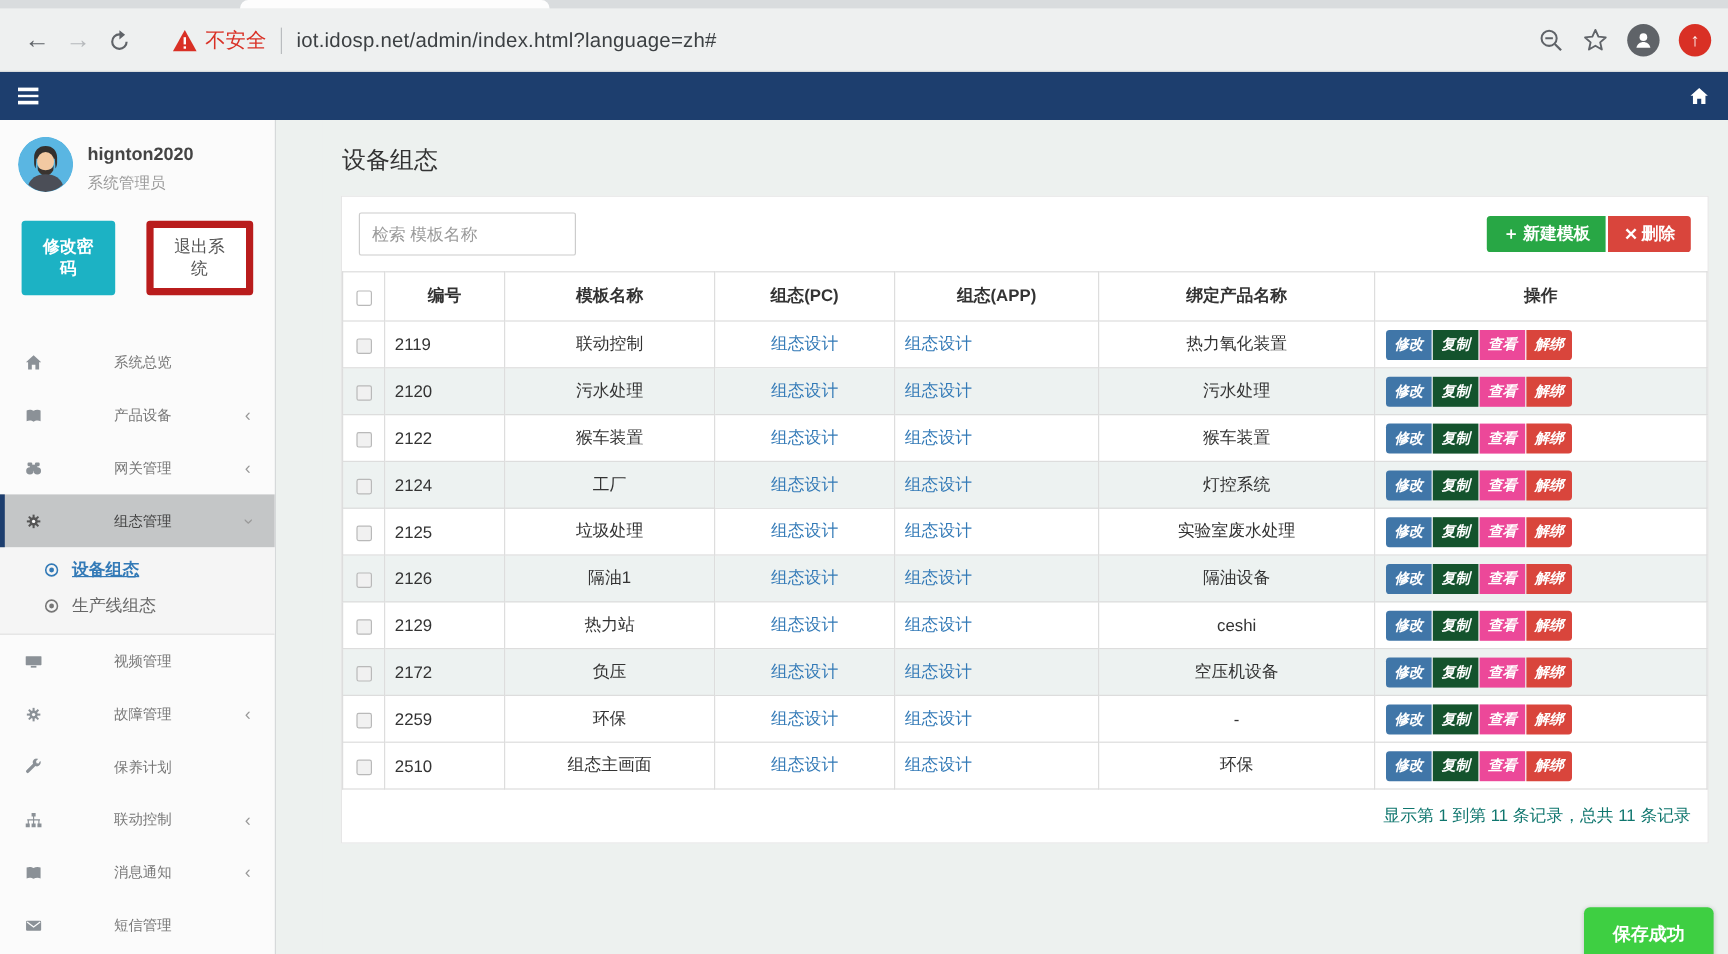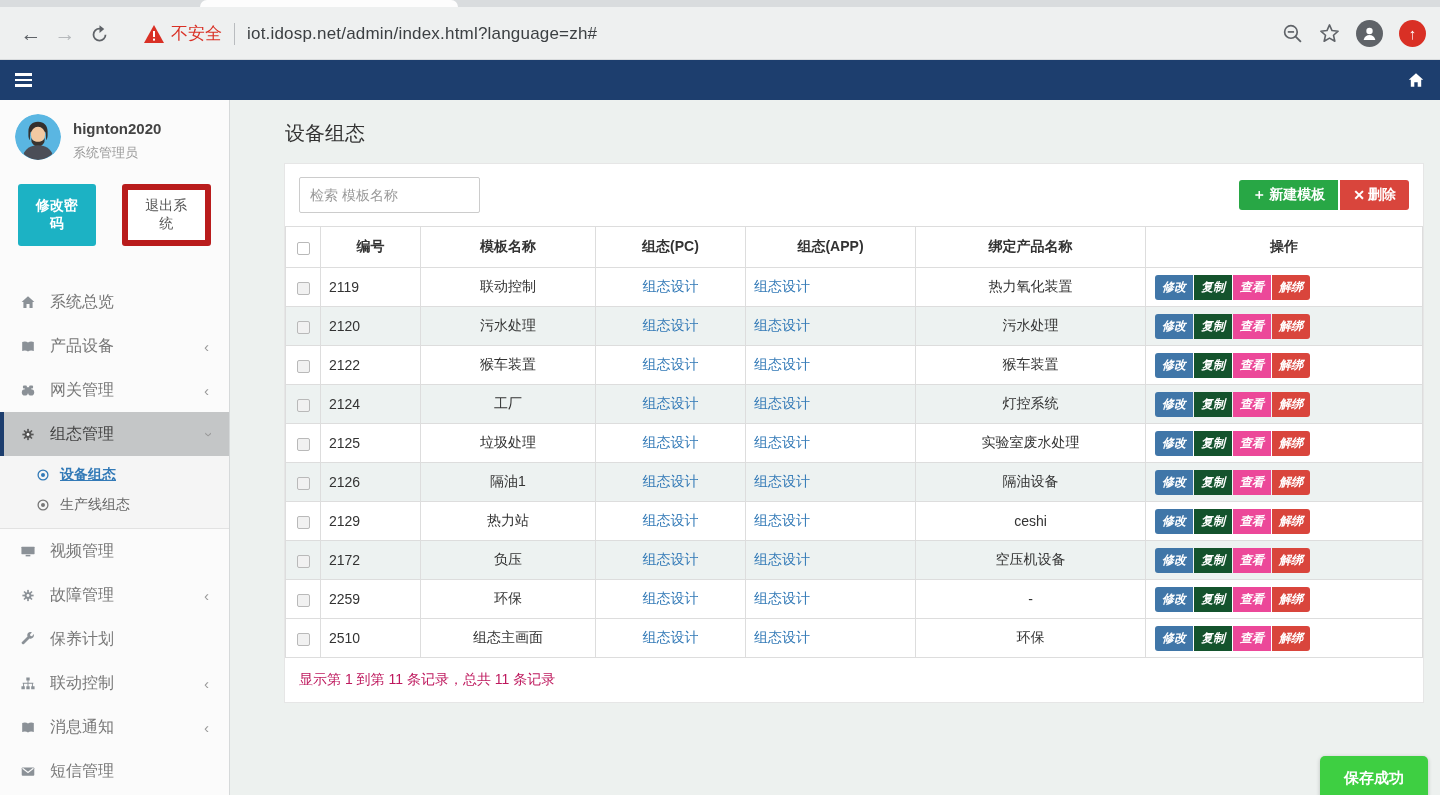--- a/index.html
+++ b/index.html
@@ -41,21 +41,21 @@
   .user-panel { padding:14px 15px 0 15px; display:flex; gap:12px; }
   .user-panel .av { width:46px; height:46px; border-radius:50%; overflow:hidden; flex:none; }
   .uname { font-size:15px; font-weight:bold; color:#444; margin-top:6px; }
   .urole { font-size:13px; color:#9a9a9a; margin-top:7px; }
   .user-btns { display:flex; gap:26px; padding:22px 18px 8px 18px; }
   .btn-teal { background:#1cb2c4; color:#fff; border:none; font-size:14px; font-weight:bold; padding:7px 13px; border-radius:3px; cursor:pointer; }
   .btn-plain { background:#fff; color:#555; border:6px solid #b91c1c; font-size:14px; padding:7px 13px; border-radius:3px; cursor:pointer; }
   .menu { list-style:none; margin-top:26px; }
   .menu-item { height:44px; display:flex; align-items:center; padding-left:20px; color:#777; cursor:pointer; position:relative; }
   .menu-item .mi-icon { width:17px; height:16px; color:#8b9197; margin-right:13px; display:flex; align-items:center; }
-  .menu-item .mi-label { font-size:16px; }
+  .menu-item .mi-label { font-size:12px;margin-left:45px; }
   .menu-item .mi-chevron { position:absolute; right:20px; color:#999; font-size:15px; line-height:1; }
   .mi-chevron.down { transform:rotate(-90deg); }
   .menu-item.active { background:#c4c6c7; border-left:4px solid #1d3e6e; padding-left:16px; color:#444; }
   .menu-item.active .mi-icon { color:#555; }
   .submenu { list-style:none; background:#f5f5f5; border-bottom:1px solid #e2e2e2; padding:4px 0 8px; }
   .submenu-item { height:30px; display:flex; align-items:center; padding-left:36px; color:#666; cursor:pointer; gap:10px; }
   .submenu-item .sm-icon { width:14px; height:14px; color:#777; display:flex; }
   .submenu-item.active { color:#337ab7; font-weight:bold; }
   .submenu-item.active .sm-label { text-decoration:underline; }
   .submenu-item.active .sm-icon { color:#337ab7; }
@@ -88,21 +88,21 @@
   th .cbx { background:#fff; }
   a.dlink { color:#337ab7; font-size:14px; cursor:pointer; }
   a.dlink.faded { color:#a9c7e2; }
   .abtn { display:inline-block; color:#fff; font-size:12px; font-weight:bold; padding:4px 7px; cursor:pointer; margin-right:1px;font-style:italic; }
   .abtn.a0 { background:#4076a8; border-radius:3px 0 0 3px; }
   .abtn.a1 { background:#14532d; }
   .abtn.a2 { background:#ec4899; }
   .abtn.a3 { background:#d9453c; border-radius:0 3px 3px 0; }
   .hl-box { display:inline-block; position:relative; border:3px solid #e0261a; padding:7px 21px 9px; margin:-8px 0; background:transparent; }
   .hl-box .cursor { position:absolute; left:42%; bottom:-6px; }
-  .summary { padding:13px 14px; color:#be185d; font-size:14px; border-top:0; }
+  .summary { padding:13px 14px; color:#0f766e; font-size:14px; border-top:0;text-align:right; }
 
   .toast { position:absolute; right:12px; bottom:-13px; background:#3ecf42; color:#fff; font-size:15px; font-weight:bold; padding:13px 24px 20px; border-radius:5px; box-shadow:0 1px 4px rgba(0,0,0,.2); }
 </style>
 </head>
 <body>
 
 <div class="chrome">
   <div class="tabstrip"></div>
   <div class="tab-hint"></div>
   <div class="bar">

